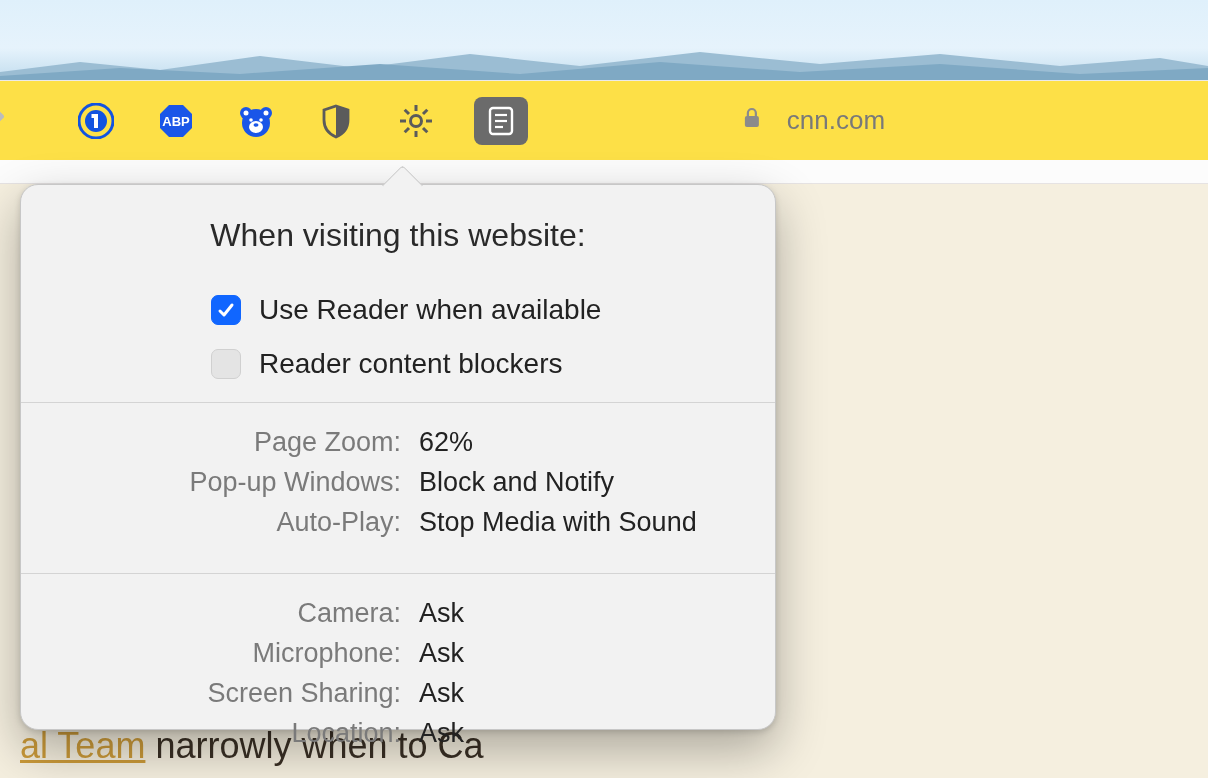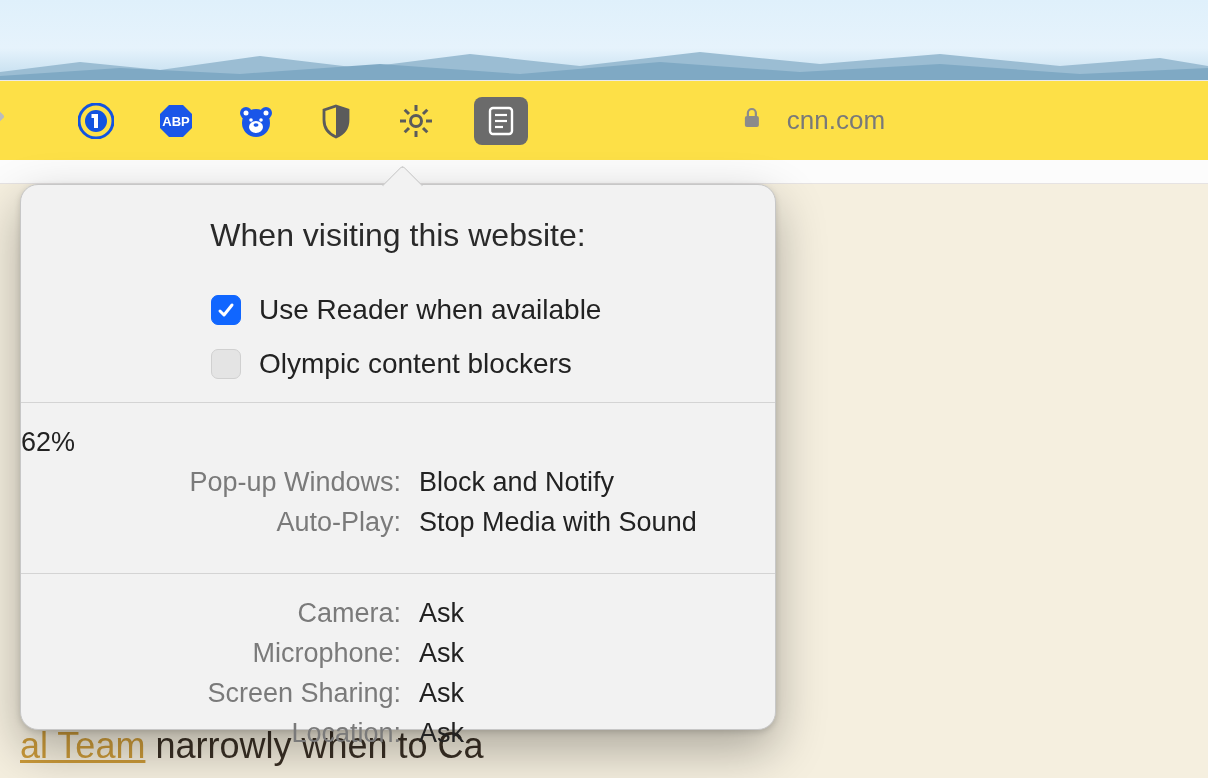--- a/index.html
+++ b/index.html
@@ -219,28 +219,29 @@
     <div class="chk-row">
       <span class="chk checked">
         <svg viewBox="0 0 20 20">
             <path d="M4 11 L8 15 L16 5" stroke="#fff" stroke-width="3" fill="none" stroke-linecap="round" stroke-linejoin="round"></path>
           </svg>
       </span>
       <span>Use Reader when available</span>
     </div>
     <div class="chk-row">
       <span class="chk"></span>
-      <span>Olympic content blockers</span>
+      <span>Reader content blockers</span>
     </div>
   </div>
 
   <div class="divider"></div>
 
   <div class="kv-section">
     <div class="kv-row">
+      <span class="k">Page Zoom:</span>
       <span class="v">62%</span>
     </div>
     <div class="kv-row">
       <span class="k">Pop-up Windows:</span>
       <span class="v">Block and Notify</span>
     </div>
     <div class="kv-row">
       <span class="k">Auto-Play:</span>
       <span class="v">Stop Media with Sound</span>
     </div>

